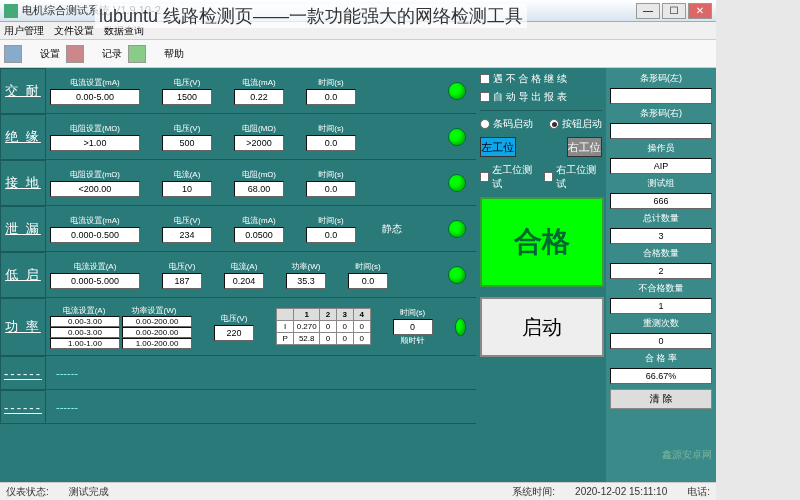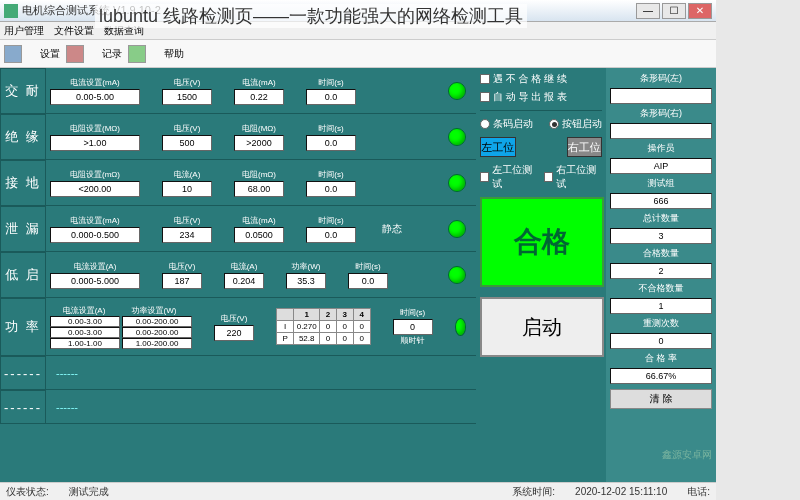--- a/index.html
+++ b/index.html
@@ -20,21 +20,21 @@
 .toolbar .tbicon { width: 18px; height: 18px; background: #bbb; border: 1px solid #999; }
 .toolbar .tbicon.s { background: #8ac; }
 .toolbar .tbicon.r { background: #c88; }
 .toolbar .tbicon.h { background: #8c8; }
 
 .overlay-title { position: absolute; top: 4px; left: 95px; font-size: 18px; color: #333; z-index: 10; background: rgba(255,255,255,0.7); padding: 0 4px; }
 
 .main { flex: 1; background: #2a7a7a; display: flex; position: relative; }
 
 .left-col { width: 46px; display: flex; flex-direction: column; }
-.test-label { height: 46px; border: 1px solid #1a5a5a; background: #2a7a7a; color: #fff; display: flex; align-items: center; justify-content: center; font-size: 13px; writing-mode: horizontal-tb; letter-spacing: 2px; }
+.test-label { height: 46px; border: 1px solid #1a5a5a; background: #2a7a7a; color: #fff; display: flex; align-items: center; justify-content: center; font-size: 13px; writing-mode: horizontal-tb; letter-spacing: 2px; text-decoration: underline; }
 
 .mid-col { flex: 1; display: flex; flex-direction: column; }
 .test-row { height: 46px; border-bottom: 1px solid #1a5a5a; display: flex; align-items: center; padding: 3px 4px; gap: 22px; position: relative; }
 .test-row.tall { height: 58px; }
 
 .param-block { display: flex; flex-direction: column; align-items: center; color: #fff; font-size: 9px; }
 .param-block .lbl { margin-bottom: 1px; font-size: 8px; }
 .param-block input { width: 60px; height: 16px; background: #fff; border: 1px inset #666; text-align: center; font-size: 9px; padding: 0; }
 .param-block input.w90 { width: 90px; }
 .param-block input.w50 { width: 50px; }

